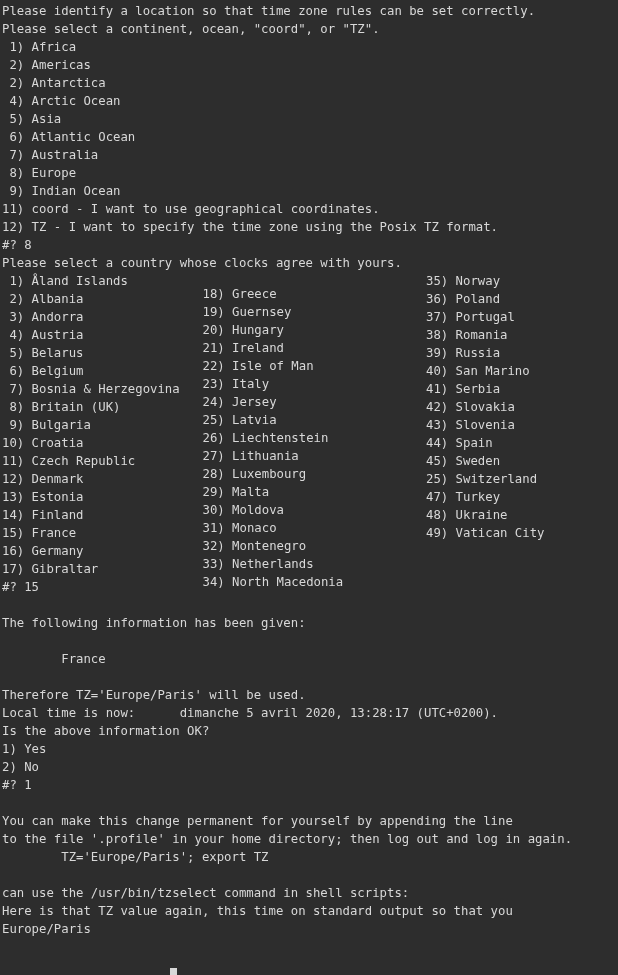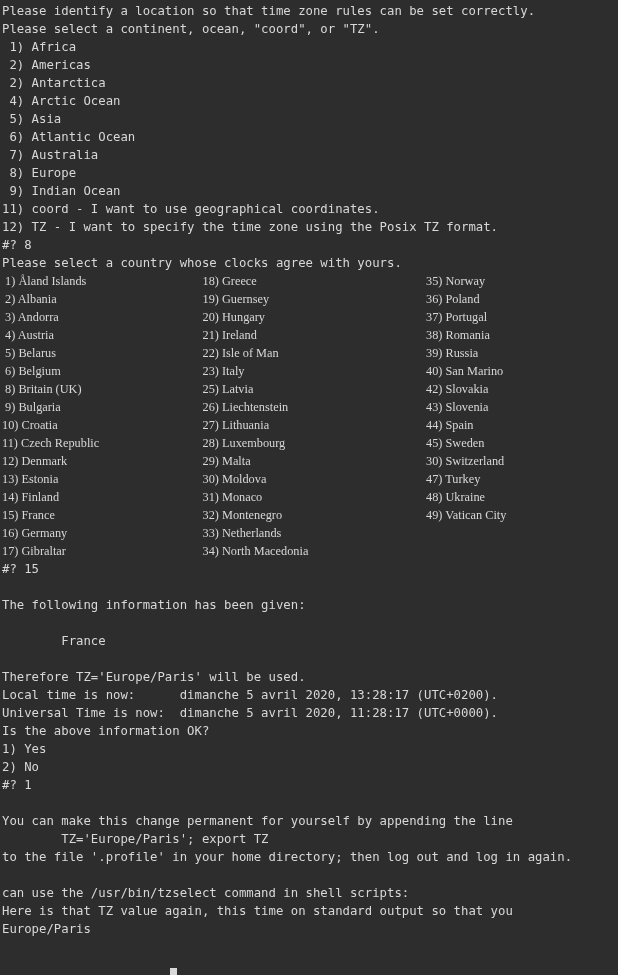--- a/index.html
+++ b/index.html
@@ -33,24 +33,23 @@
   
   .menu-row {
     position: relative;
     height: 18px;
     white-space: pre;
   }
   .menu-row .col {
     position: absolute;
     top: 0;
     white-space: pre;
-    font-family: Liberation Serif, serif;
   }
   .menu-row .col1 { left: 0px; }
-  .menu-row .col2 { left: 200.5px; }
+  .menu-row .col2 { left: 200.5px; margin-top: 13px; }
   .menu-row .col3 { left: 424px; }
   .cursor {
     position: absolute;
     left: 170px;
     top: 968px;
     width: 7.2px;
     height: 14px;
     background: #d8d8d8;
   }
 </style>
@@ -101,20 +100,25 @@
     <span class="col col1"> 5) Belarus</span>
     <span class="col col2">22) Isle of Man</span>
     <span class="col col3">39) Russia</span>
   </div>
   <div class="menu-row">
     <span class="col col1"> 6) Belgium</span>
     <span class="col col2">23) Italy</span>
     <span class="col col3">40) San Marino</span>
   </div>
   <div class="menu-row">
+    <span class="col col1"> 7) Bosnia &amp; Herzegovina</span>
+    <span class="col col2">24) Jersey</span>
+    <span class="col col3">41) Serbia</span>
+  </div>
+  <div class="menu-row">
     <span class="col col1"> 8) Britain (UK)</span>
     <span class="col col2">25) Latvia</span>
     <span class="col col3">42) Slovakia</span>
   </div>
   <div class="menu-row">
     <span class="col col1"> 9) Bulgaria</span>
     <span class="col col2">26) Liechtenstein</span>
     <span class="col col3">43) Slovenia</span>
   </div>
   <div class="menu-row">
@@ -123,21 +127,21 @@
     <span class="col col3">44) Spain</span>
   </div>
   <div class="menu-row">
     <span class="col col1">11) Czech Republic</span>
     <span class="col col2">28) Luxembourg</span>
     <span class="col col3">45) Sweden</span>
   </div>
   <div class="menu-row">
     <span class="col col1">12) Denmark</span>
     <span class="col col2">29) Malta</span>
-    <span class="col col3">30) Switzerland</span>
+    <span class="col col3">25) Switzerland</span>
   </div>
   <div class="menu-row">
     <span class="col col1">13) Estonia</span>
     <span class="col col2">30) Moldova</span>
     <span class="col col3">47) Turkey</span>
   </div>
   <div class="menu-row">
     <span class="col col1">14) Finland</span>
     <span class="col col2">31) Monaco</span>
     <span class="col col3">48) Ukraine</span>
@@ -160,29 +164,28 @@
 
   <div class="line">#? 15</div>
 
   <div class="line blank">&nbsp;</div>
   <div class="line">The following information has been given:</div>
   <div class="line blank">&nbsp;</div>
   <div class="line">        France</div>
   <div class="line blank">&nbsp;</div>
   <div class="line">Therefore TZ='Europe/Paris' will be used.</div>
   <div class="line">Local time is now:      dimanche 5 avril 2020, 13:28:17 (UTC+0200).</div>
-  <div class="line">Universal Time is now:  dimanche 5 avril 2020, 11:28:17 (UTC+0000).</div>
   <div class="line">Is the above information OK?</div>
   <div class="line">1) Yes</div>
   <div class="line">2) No</div>
   <div class="line">#? 1</div>
 
   <div class="line blank">&nbsp;</div>
   <div class="line">You can make this change permanent for yourself by appending the line</div>
+  <div class="line">to the file '.profile' in your home directory; then log out and log in again.</div>
   <div class="line">        TZ='Europe/Paris'; export TZ</div>
-  <div class="line">to the file '.profile' in your home directory; then log out and log in again.</div>
   <div class="line blank">&nbsp;</div>
   <div class="line">can use the /usr/bin/tzselect command in shell scripts:</div>
   <div class="line">Here is that TZ value again, this time on standard output so that you</div>
   <div class="line">Europe/Paris</div>
 
   <div class="cursor"></div>
 </div>
 
 </body></html>

